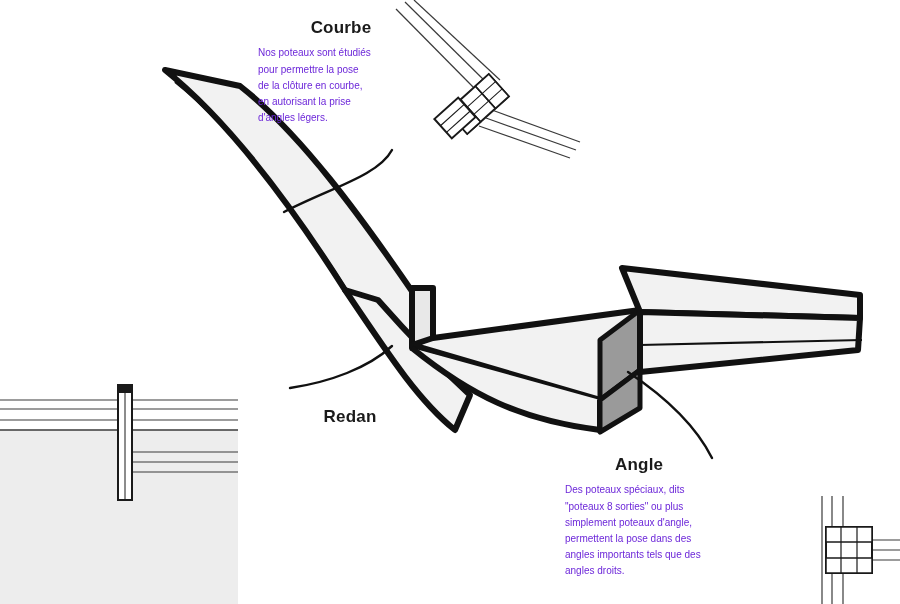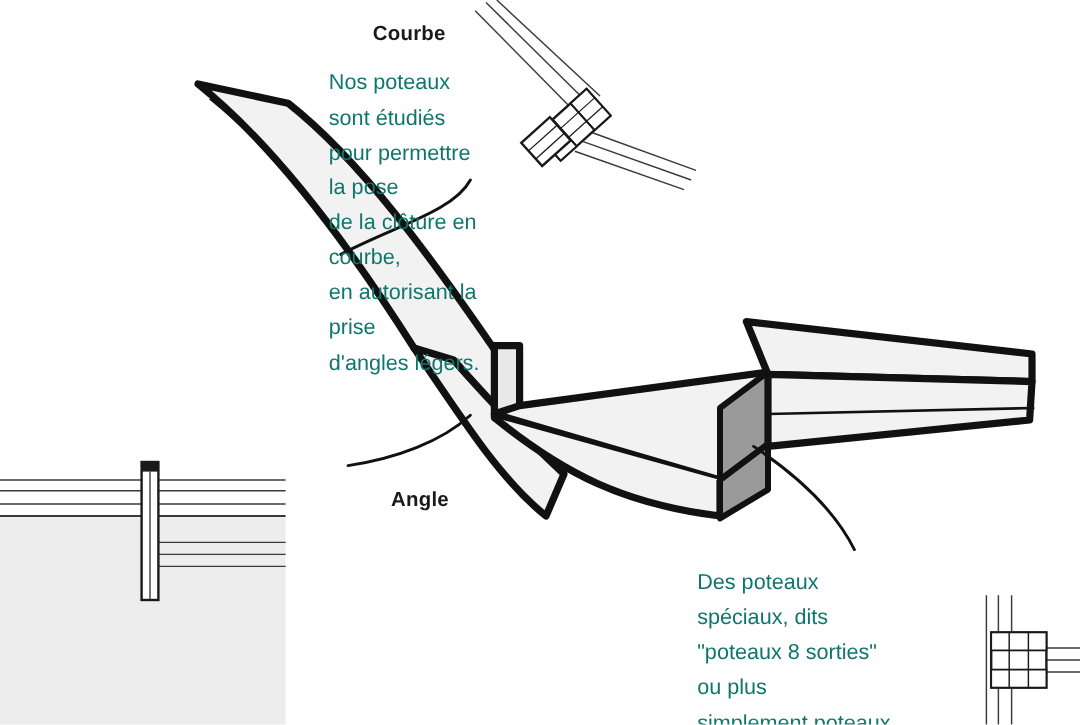--- a/index.html
+++ b/index.html
@@ -31,24 +31,24 @@
   }
   .callout .title {
     font-size: 17px;
     font-weight: bold;
     color: #1a1a1a;
     letter-spacing: 0.2px;
     margin: 0 0 7px 0;
     line-height: 1.2;
   }
   .callout .body {
-    font-size: 18px;
-    color: #0f766e;
+    font-size: 10px;
+    color: #6d28d9;
     line-height: 1.62;
-    margin: 16px;
+    margin: 0;
     white-space: pre-line;
   }
   #callout-courbe {
     left: 258px;
     top: 18px;
     width: 160px;
   }
   #callout-courbe .title {
     text-align: center;
     margin-left: 6px;
@@ -172,24 +172,25 @@
   <div class="callout" id="callout-courbe">
     <div class="title">Courbe</div>
     <div class="body">Nos poteaux sont étudiés
 pour permettre la pose
 de la clôture en courbe,
 en autorisant la prise
 d'angles légers.</div>
   </div>
 
   <div class="callout" id="callout-redan">
-    <div class="title">Angle</div>
+    <div class="title">Redan</div>
   </div>
 
   <div class="callout" id="callout-angle">
+    <div class="title">Angle</div>
     <div class="body">Des poteaux spéciaux, dits
 "poteaux 8 sorties" ou plus
 simplement poteaux d'angle,
 permettent la pose dans des
 angles importants tels que des
 angles droits.</div>
   </div>
 
 </div>
 

